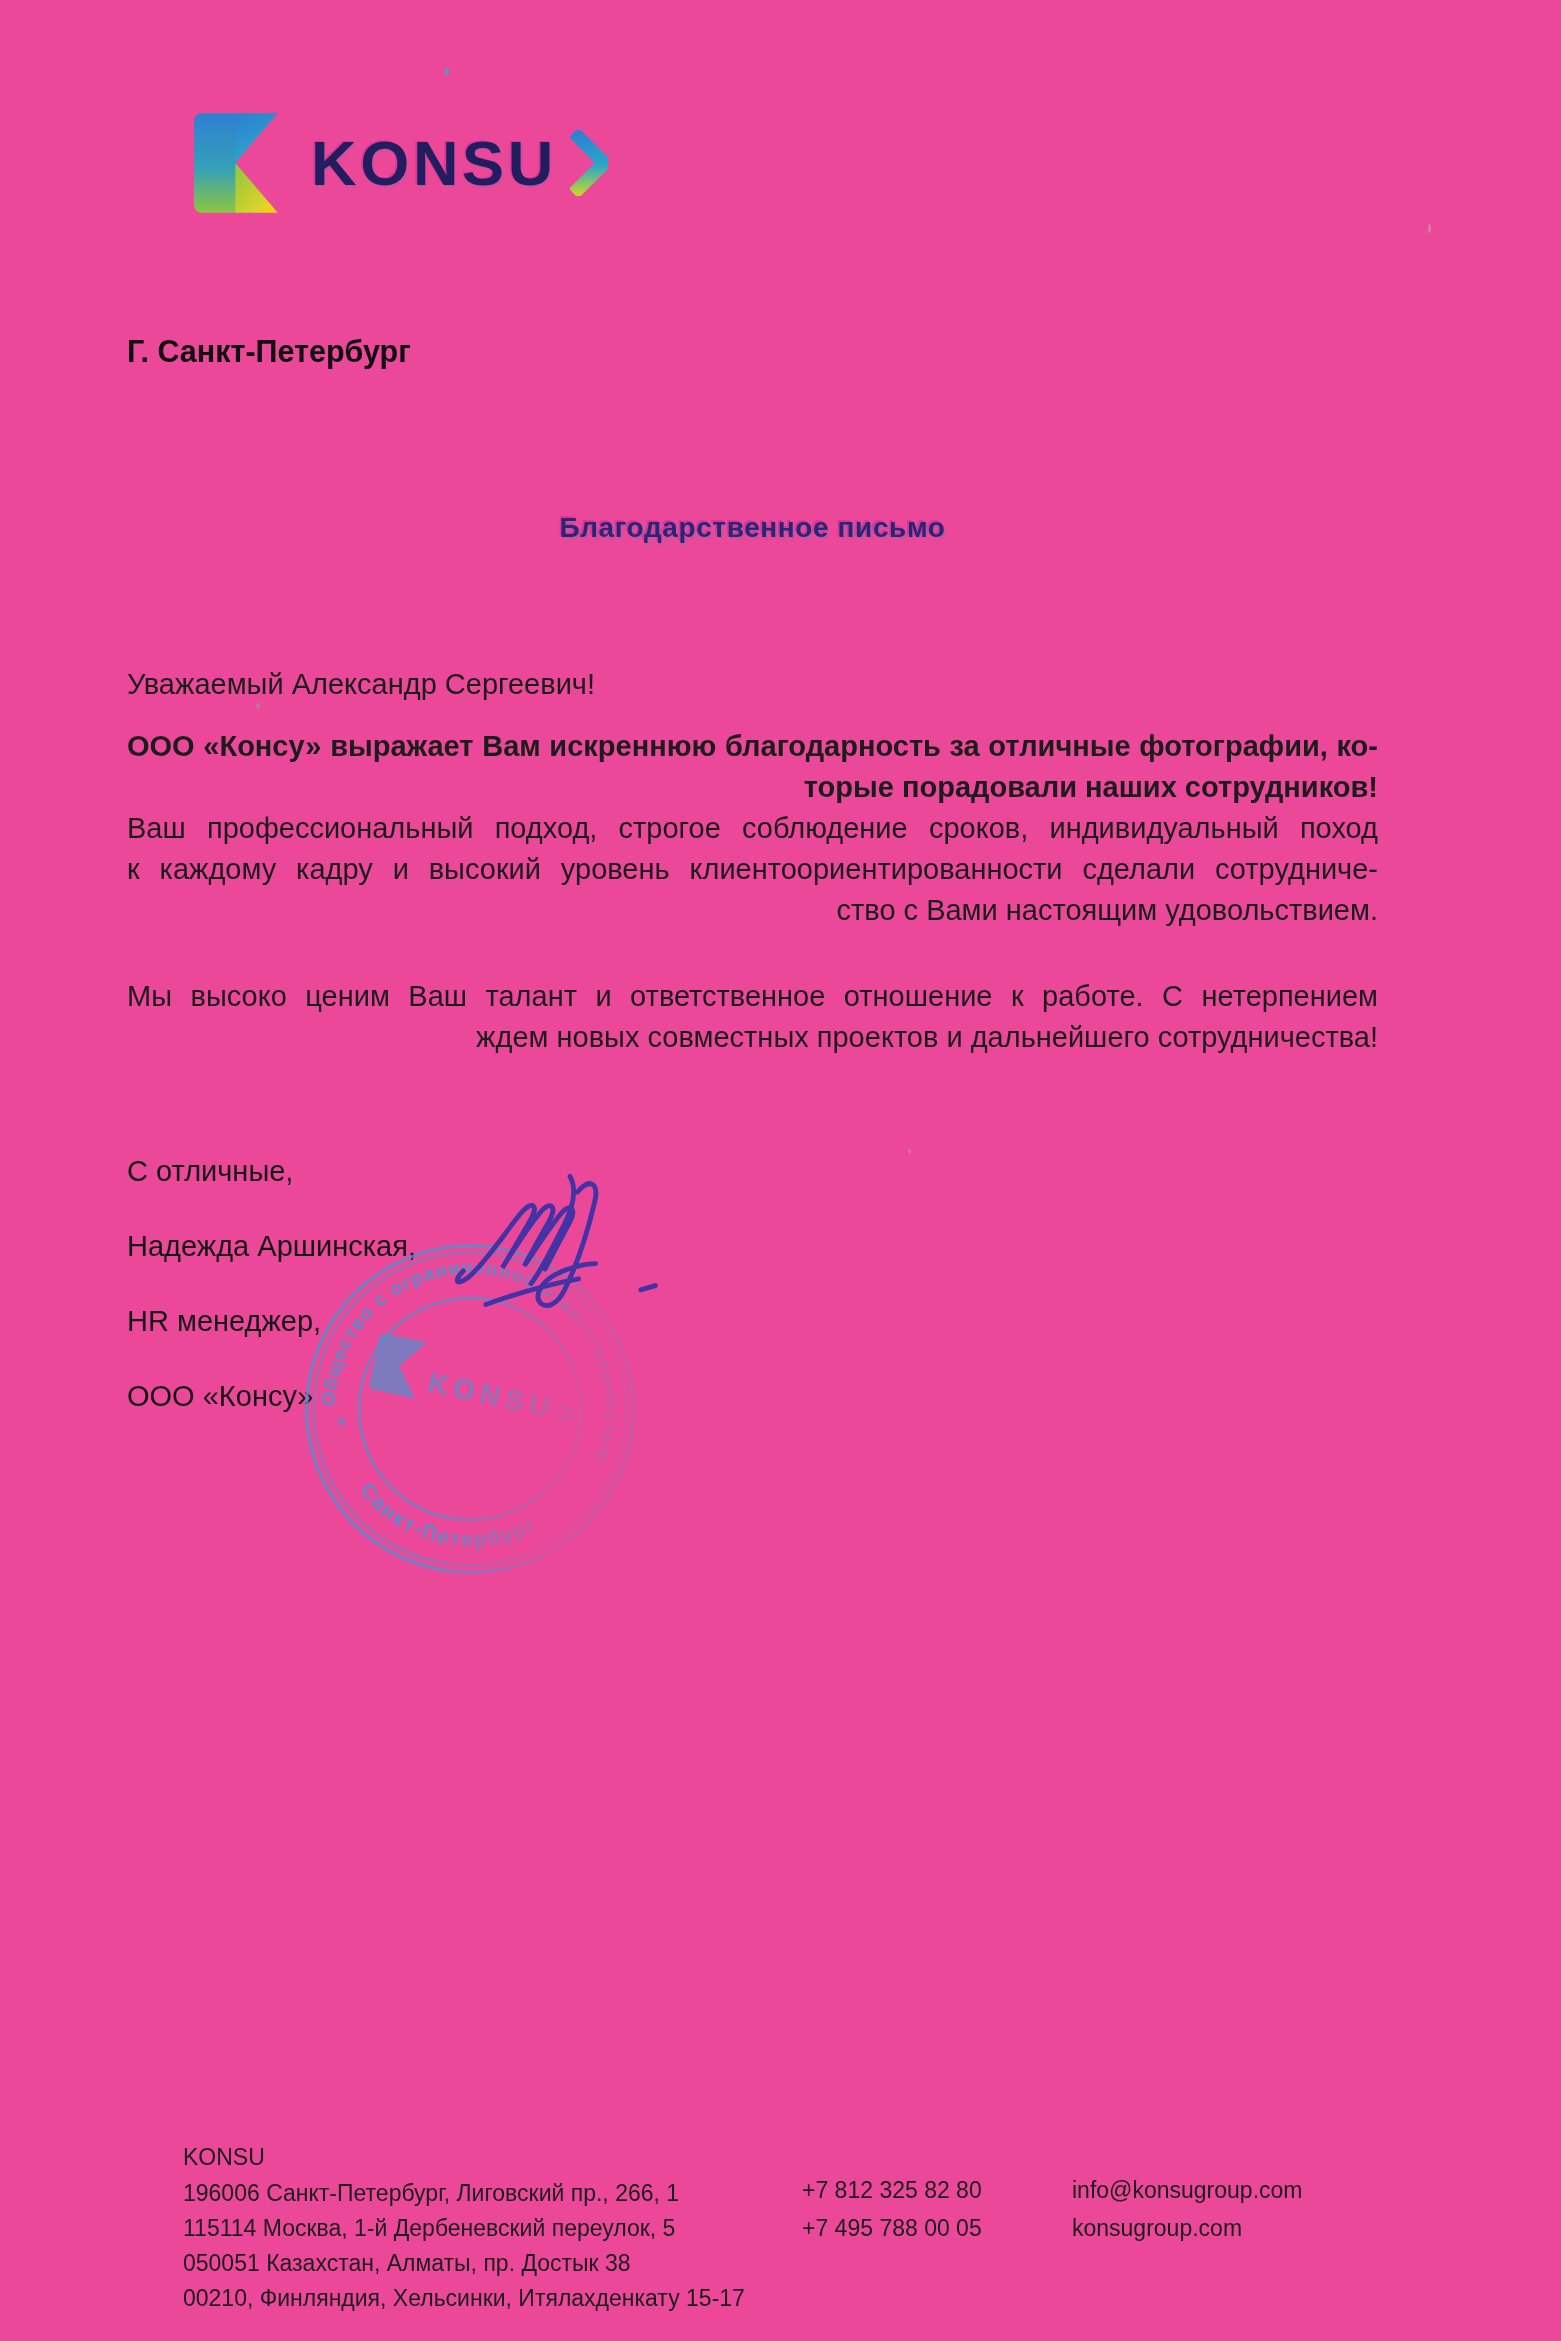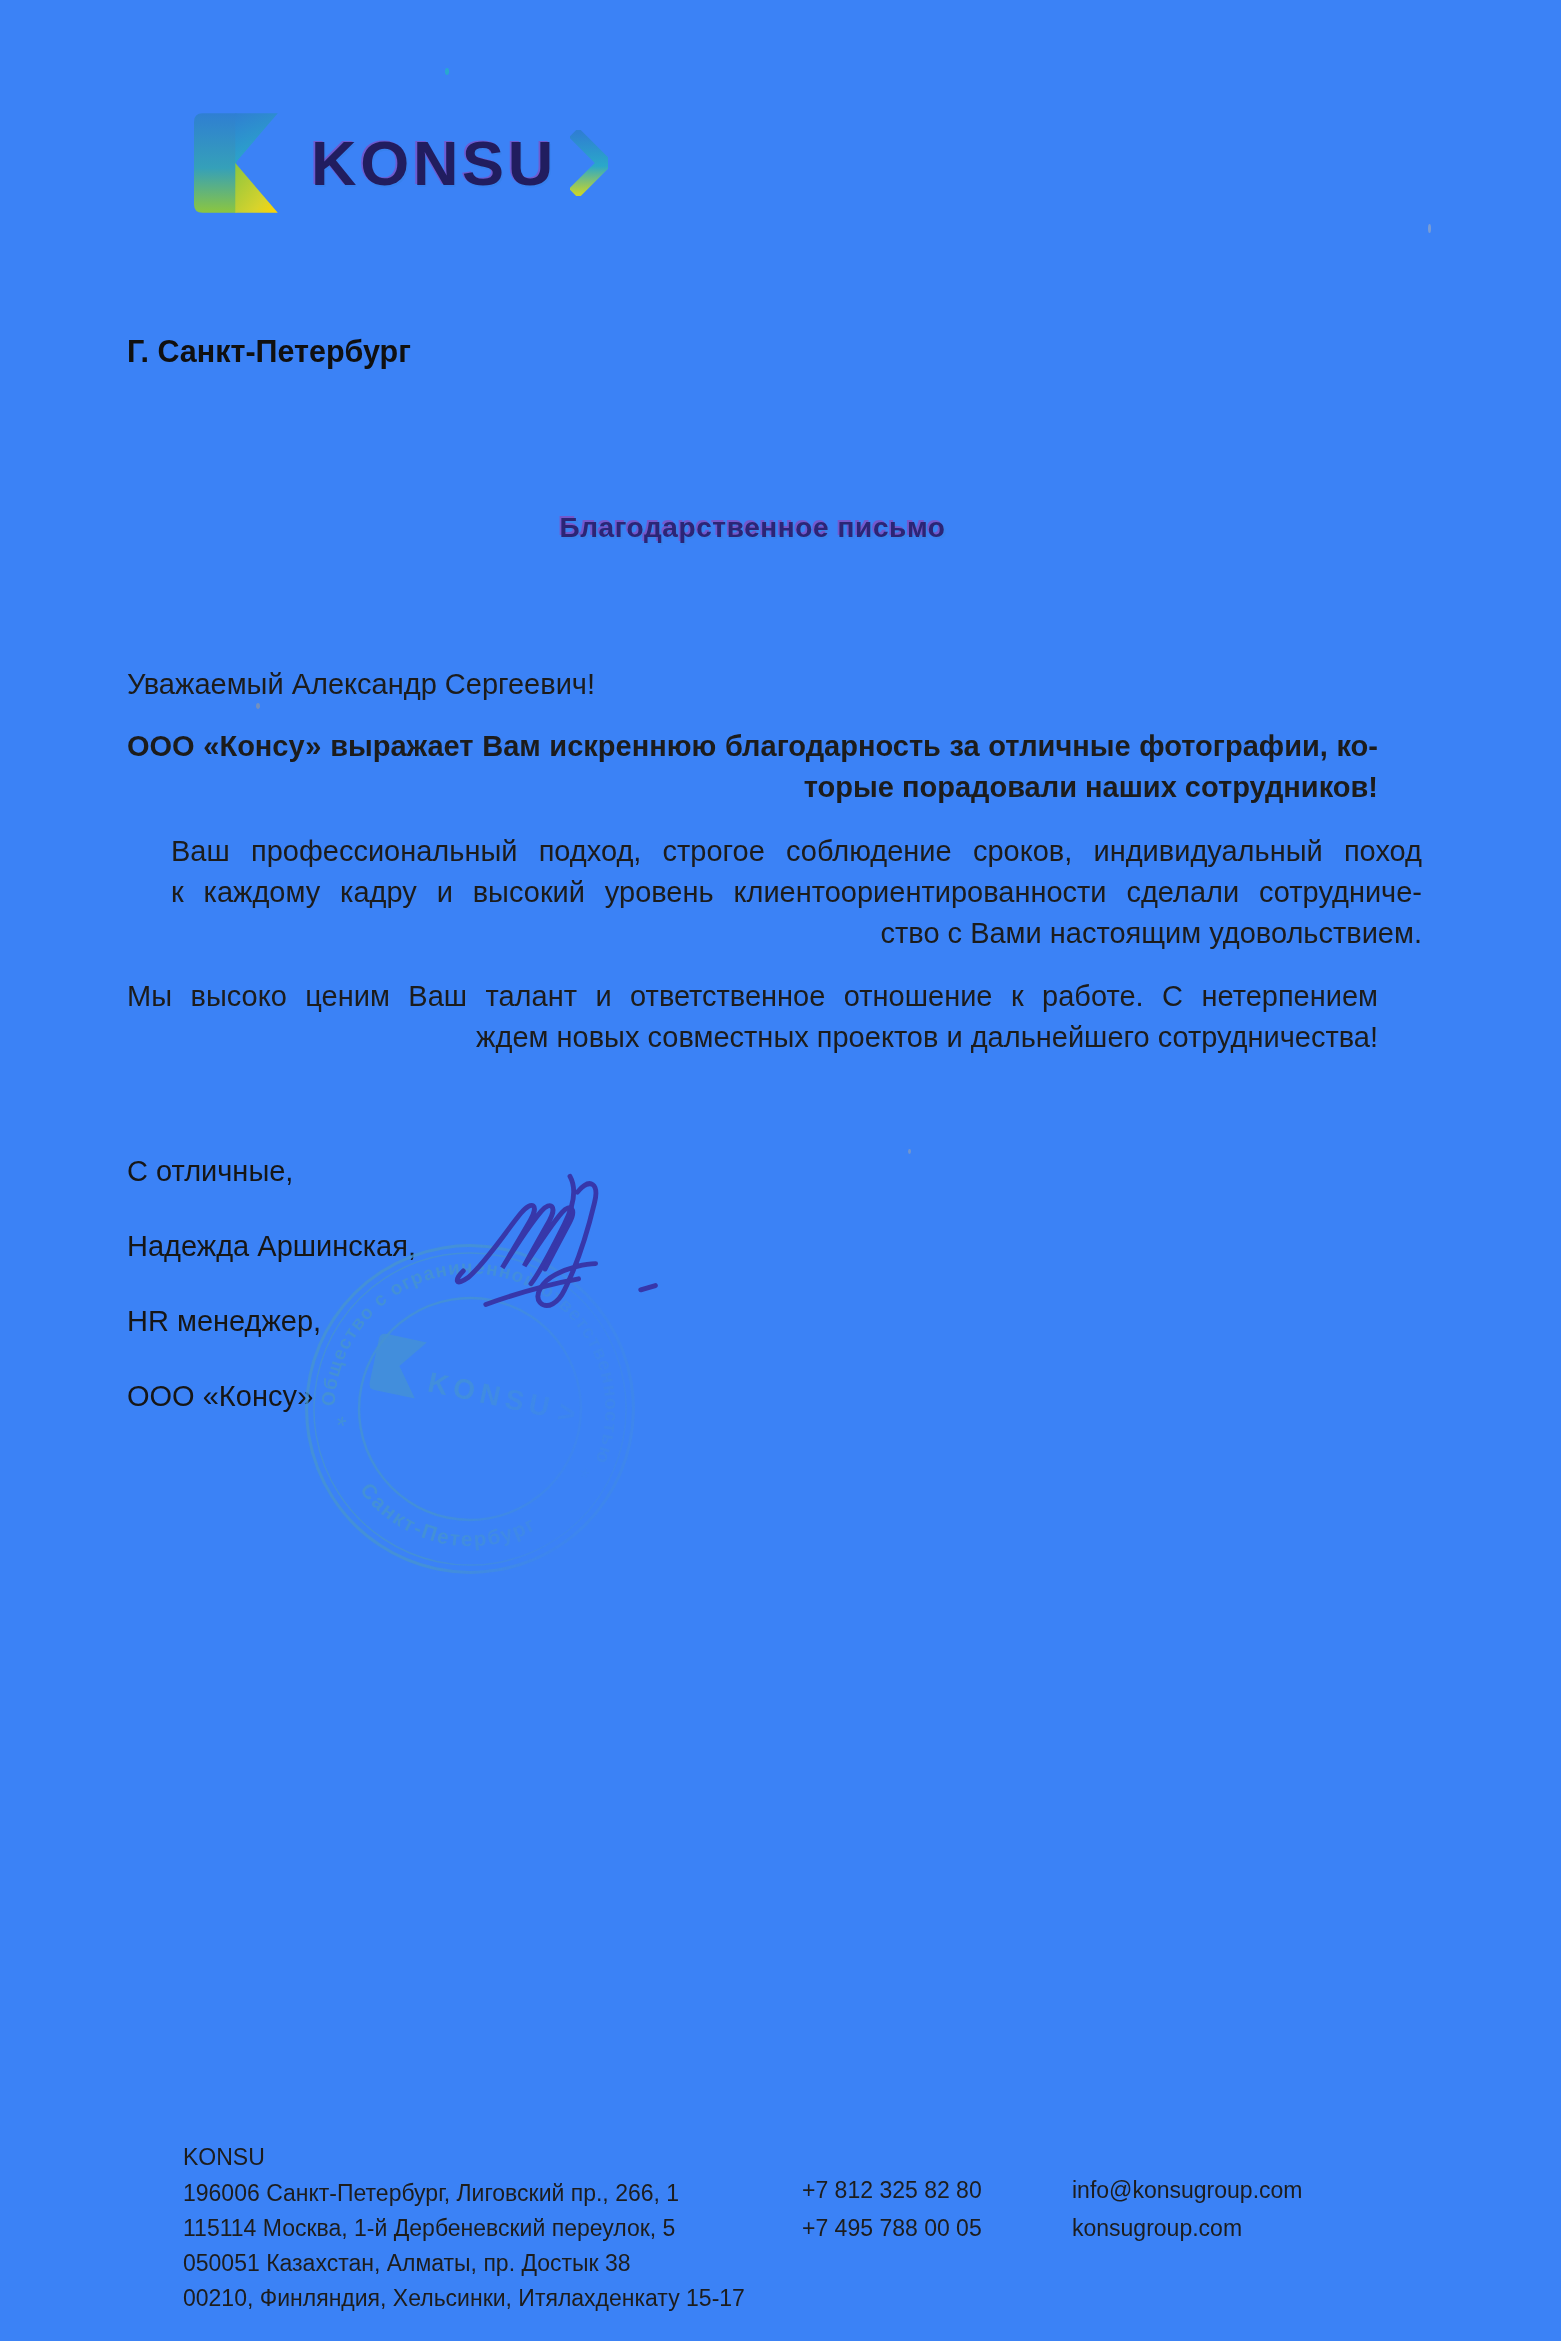--- a/index.html
+++ b/index.html
@@ -1,17 +1,17 @@
 <!DOCTYPE html>
 <html style="font-size:9.8px"><head>
 <meta charset="utf-8">
 <style>
   html,body{margin:0;padding:0;background:#e8e8e8;}
   .page{
-    position:relative;width:1561px;height:2342px;background:#3b82f6;
+    position:relative;width:1561px;height:2342px;background:#ec4899;
     font-family:"Liberation Sans","DejaVu Sans",sans-serif;color:#1c1c1c;
     overflow:hidden;margin:0 auto;
   }
   
   .logo{position:absolute;left:194px;top:113px;display:flex;align-items:center;}
   .logo-icon{width:85px;height:100px;}
   .logo-word{
     margin-left:32px;font-weight:700;font-size:63px;letter-spacing:3.7px;
     color:#211d5f;line-height:1;
     text-shadow:-1.8px -1.2px 0 rgba(198,30,145,0.38), 1.2px 1.8px 0 rgba(40,120,200,0.18);
@@ -21,21 +21,21 @@
   .city{position:absolute;left:127px;top:334px;font-size:30.5px;font-weight:700;color:#101010;}
   .title{
     position:absolute;left:127px;top:512px;width:1251px;text-align:center;
     font-size:28px;font-weight:700;color:#2b2576;letter-spacing:0.6px;
     text-shadow:-1.8px -1.8px 0 rgba(196,32,146,0.42), 1.8px 1.8px 0 rgba(46,130,200,0.22);
   }
   .salutation{position:absolute;left:127px;top:668px;font-size:29px;}
   .para{position:absolute;left:127px;width:1251px;font-size:29px;line-height:41px;}
   .para .jline{text-align:justify;-moz-text-align-last:justify;text-align-last:justify;}
   .para .lline{text-align:right;}
-  .p1{top:726px;font-weight:bold;} .p2{top:831px;margin-left:44px;} .p3{top:976px;}
+  .p1{top:726px;font-weight:bold;} .p2{top:808px;} .p3{top:976px;}
   .closing-line{position:absolute;left:127px;font-size:29px;color:#161616;}
   .cl0{top:1155px;} .cl1{top:1230px;} .cl2{top:1305px;} .cl3{top:1380px;}
   
   .stamp{
     position:absolute;left:281px;top:1220px;width:378px;height:378px;opacity:.92;
     -webkit-mask-image:linear-gradient(100deg,rgba(0,0,0,1) 46%,rgba(0,0,0,.22) 74%,rgba(0,0,0,.4) 100%);
     mask-image:linear-gradient(100deg,rgba(0,0,0,1) 46%,rgba(0,0,0,.22) 74%,rgba(0,0,0,.4) 100%);
   }
   .stamp text{font-family:"Liberation Sans","DejaVu Sans",sans-serif;}
   

